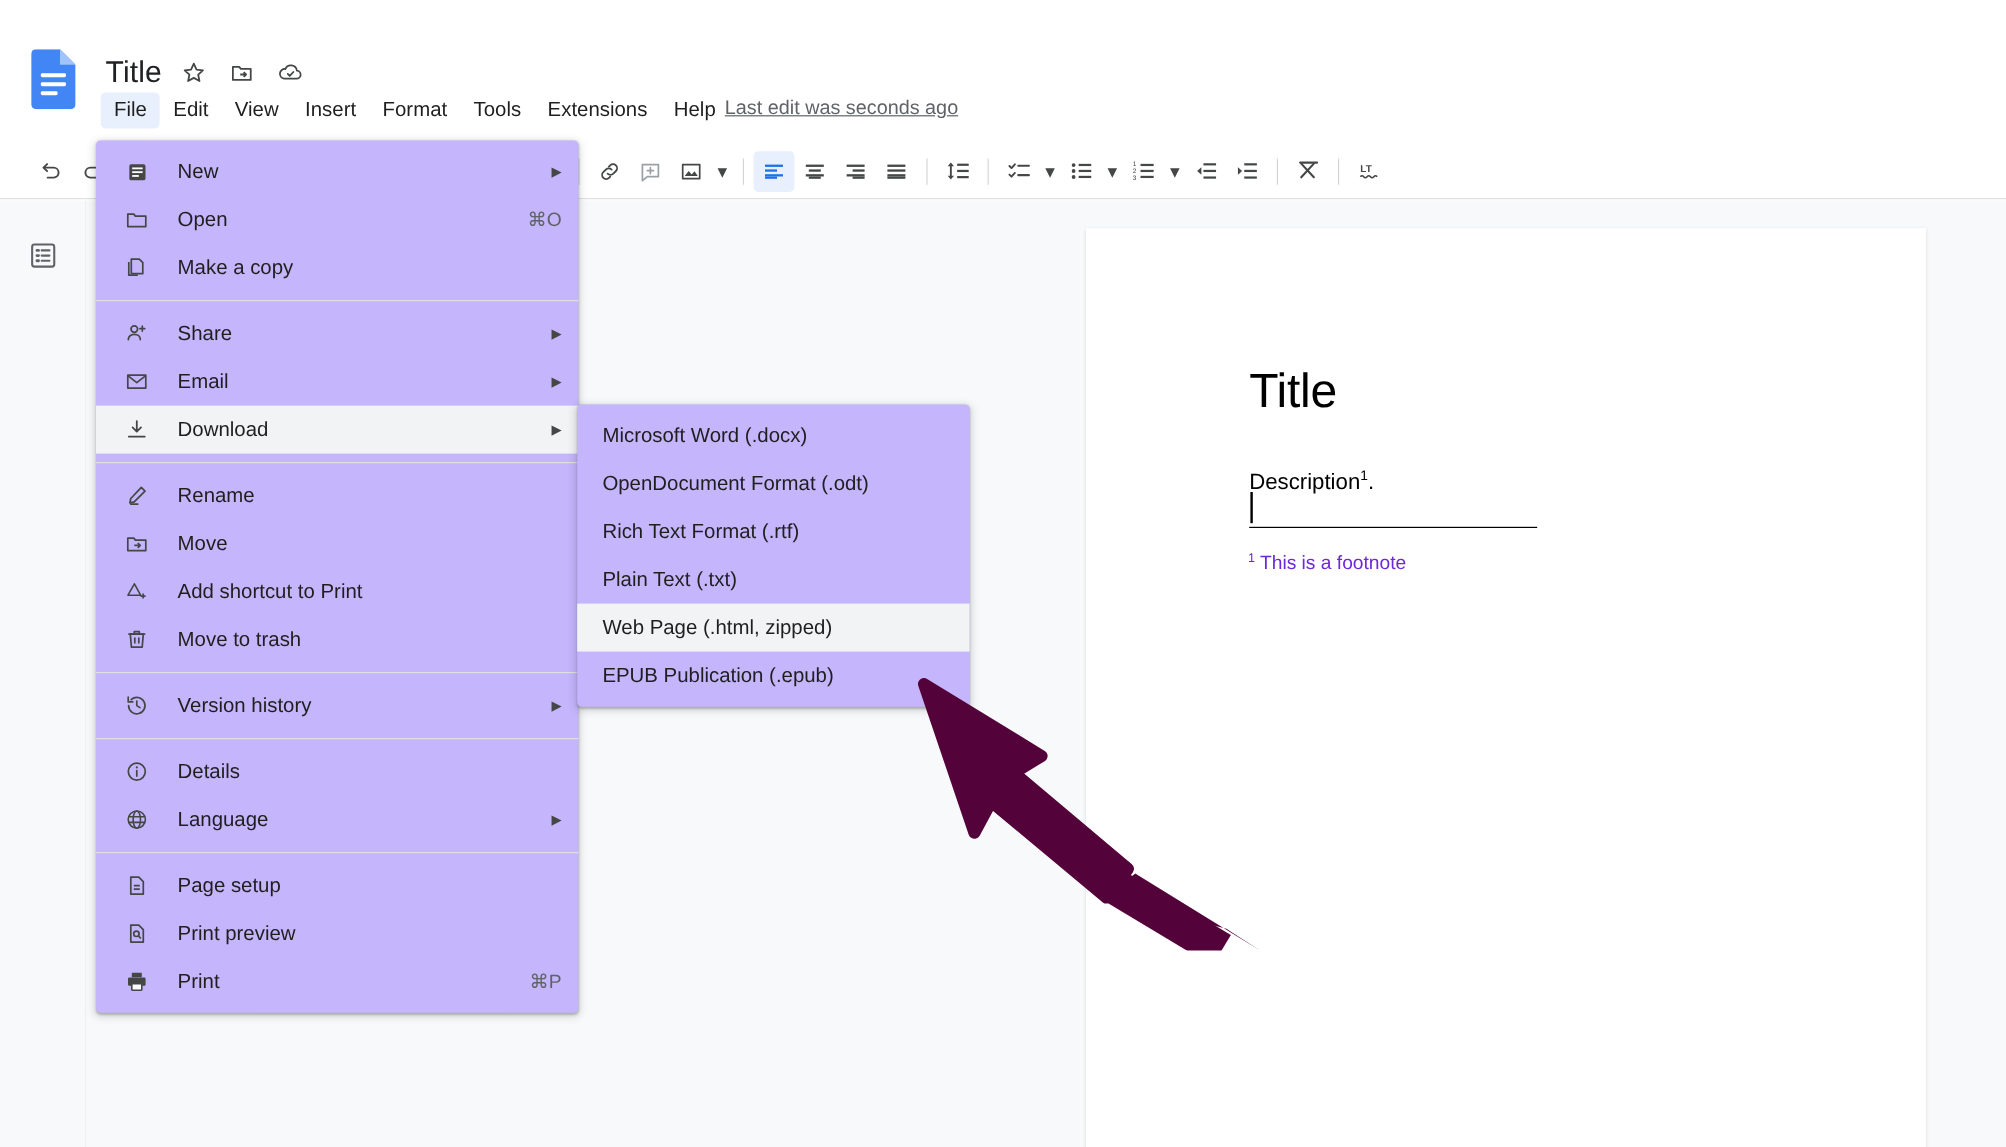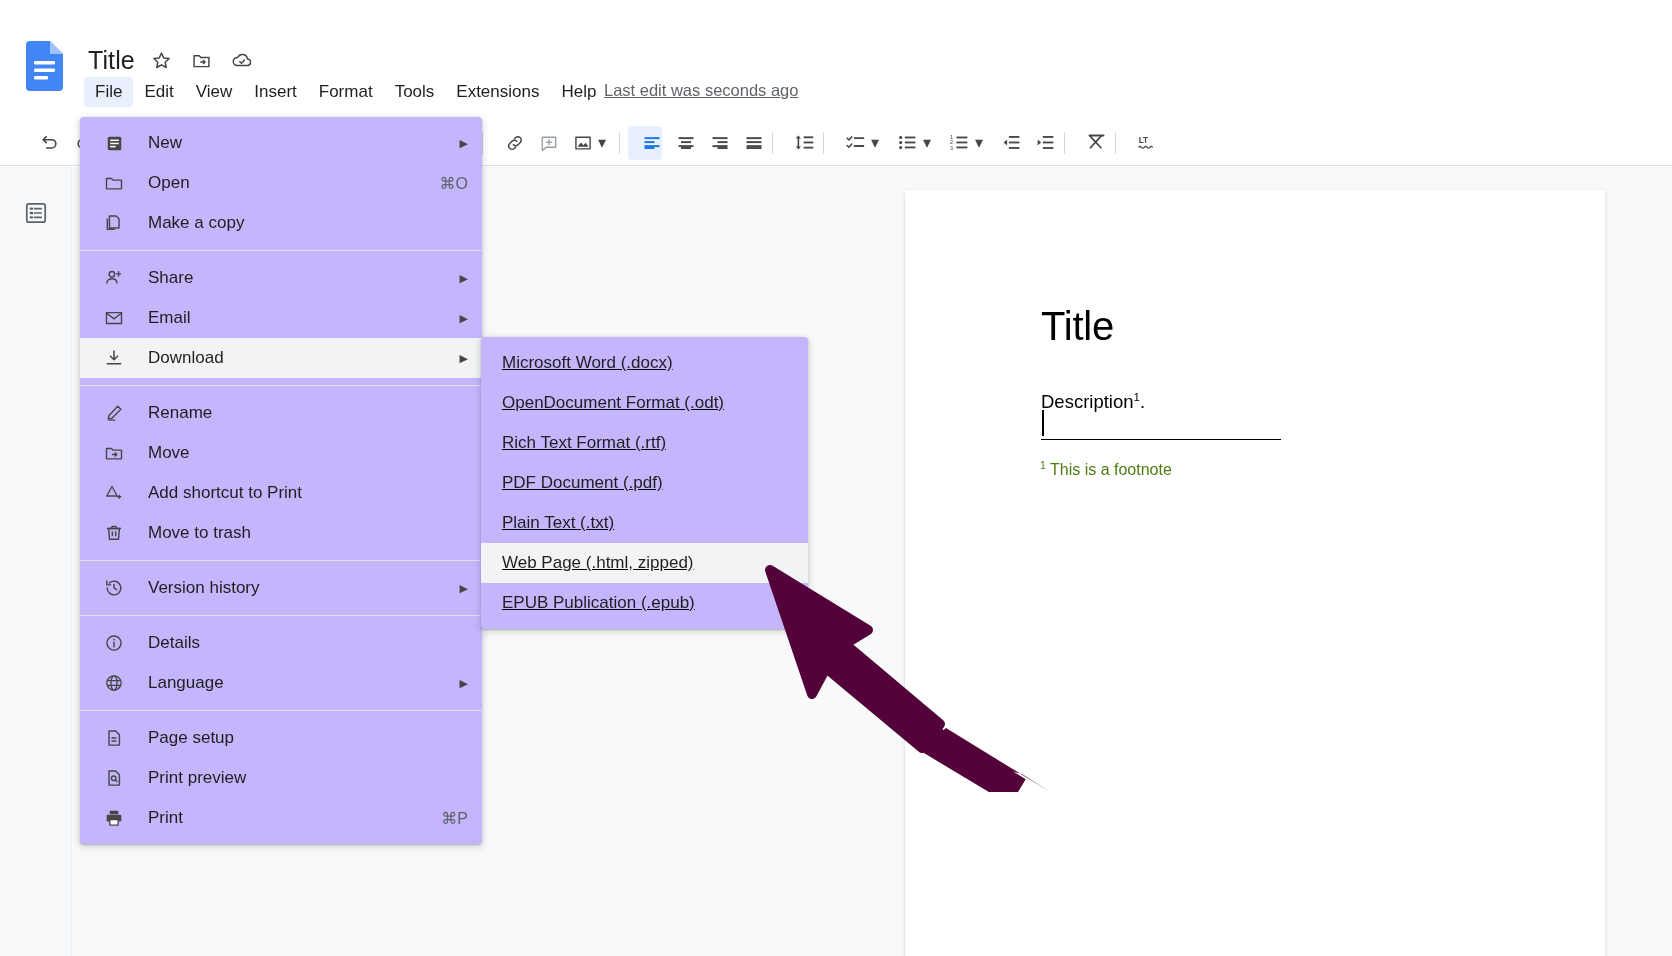--- a/index.html
+++ b/index.html
@@ -64,21 +64,21 @@
   .toolbar {
     position: absolute; left: 0; top: 88px;
     width: 1672px; height: 46px;
     background: #ffffff;
     border-bottom: 1px solid #e0e0e0;
     display: flex; align-items: center;
     padding-left: 26px; gap: 0;
   }
   .tb-btn {
     width: 34px; height: 34px;
-    display: flex; align-items: center; justify-content: flex-end;
+    display: flex; align-items: center; justify-content: center;
     color: #444746; border-radius: 4px; cursor: pointer;
     flex: none;
   }
   .tb-btn.sel { background: #e8f0fe; color: #1a73e8; }
   .tb-sep {
     width: 1px; height: 22px; background: #d6d6d6;
     margin: 0 8px; flex: none;
   }
   .tb-caret {
     width: 18px; height: 30px; display: flex;
@@ -158,34 +158,34 @@
   .caret-line {
     position: absolute; left: 137px; top: 220px;
     width: 2px; height: 26px; background: #000;
   }
   .fn-rule {
     position: absolute; left: 136px; top: 249px;
     width: 240px; height: 1px; background: #000;
   }
   .footnote {
     position: absolute; left: 135px; top: 265px;
-    font-size: 16px; color: #4d7c0f; line-height: 20px;
+    font-size: 16px; color: #6d28d9; line-height: 20px;
   }
   .footnote sup { font-size: 10.5px; vertical-align: super; }
 
   
   .menu {
     position: absolute; background: #c4b5fd;
     border-radius: 4px;
     box-shadow: 0 2px 6px 2px rgba(60,64,67,.15), 0 1px 2px 0 rgba(60,64,67,.30);
     padding: 6px 0;
     z-index: 30;
   }
   #file-menu { left: 80px; top: 85px; width: 402px; }
-  #download-menu { left: 481px; top: 305px; width: 327px; text-decoration: underline; }
+  #download-menu { left: 481px; top: 305px; width: 327px; }
 
   .mrow {
     position: relative; display: flex; align-items: center;
     height: 40px; padding: 0 14px 0 22px; cursor: pointer;
     white-space: nowrap;
   }
   .mrow.hl { background: #f1f3f4; }
   .mrow .mi-ico {
     width: 24px; height: 24px; margin-right: 22px;
     display: flex; align-items: center; justify-content: center;
@@ -669,23 +669,20 @@
     <div class="mrow">
       <span class="mi-label">Microsoft Word (.docx)</span>
     </div>
     <div class="mrow">
       <span class="mi-label">OpenDocument Format (.odt)</span>
     </div>
     <div class="mrow">
       <span class="mi-label">Rich Text Format (.rtf)</span>
     </div>
     <div class="mrow">
-      <span class="mi-label">PDF Document (.pdf)</span>
-    </div>
-    <div class="mrow">
       <span class="mi-label">Plain Text (.txt)</span>
     </div>
     <div class="mrow hl">
       <span class="mi-label">Web Page (.html, zipped)</span>
     </div>
     <div class="mrow">
       <span class="mi-label">EPUB Publication (.epub)</span>
     </div>
   </div>
 

